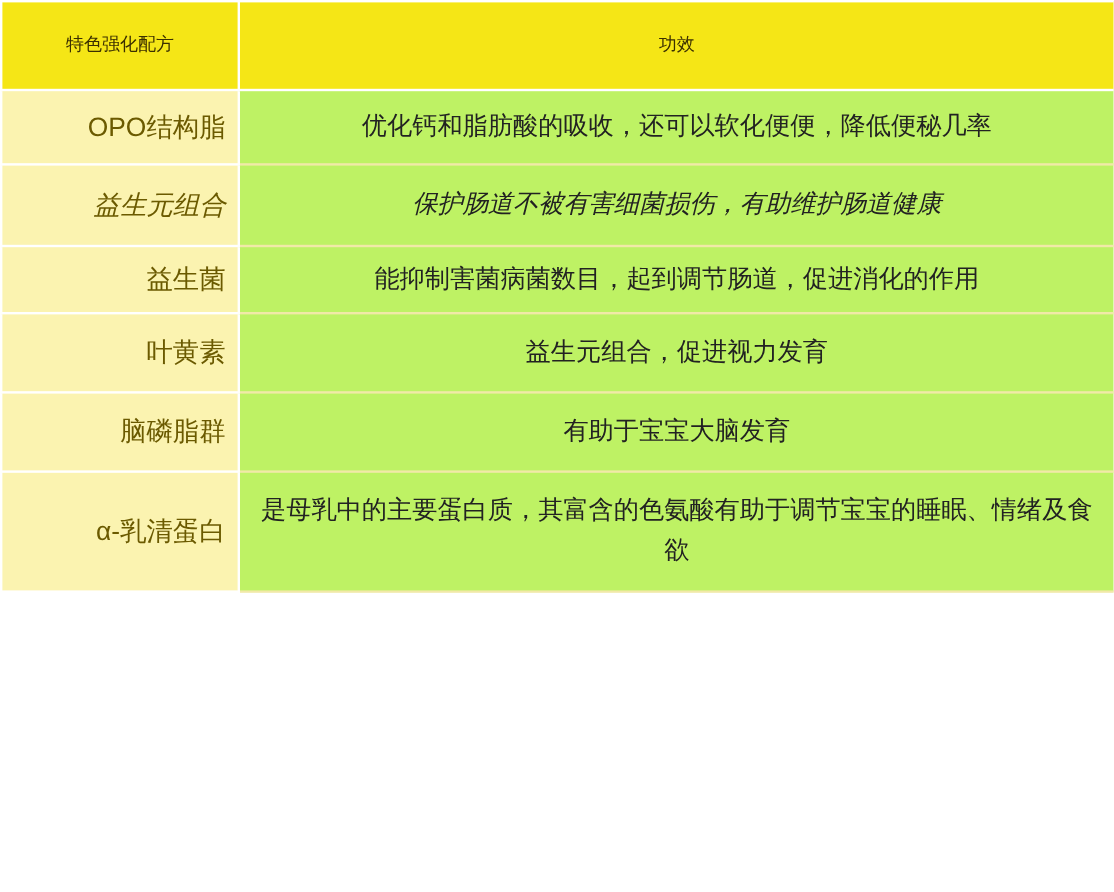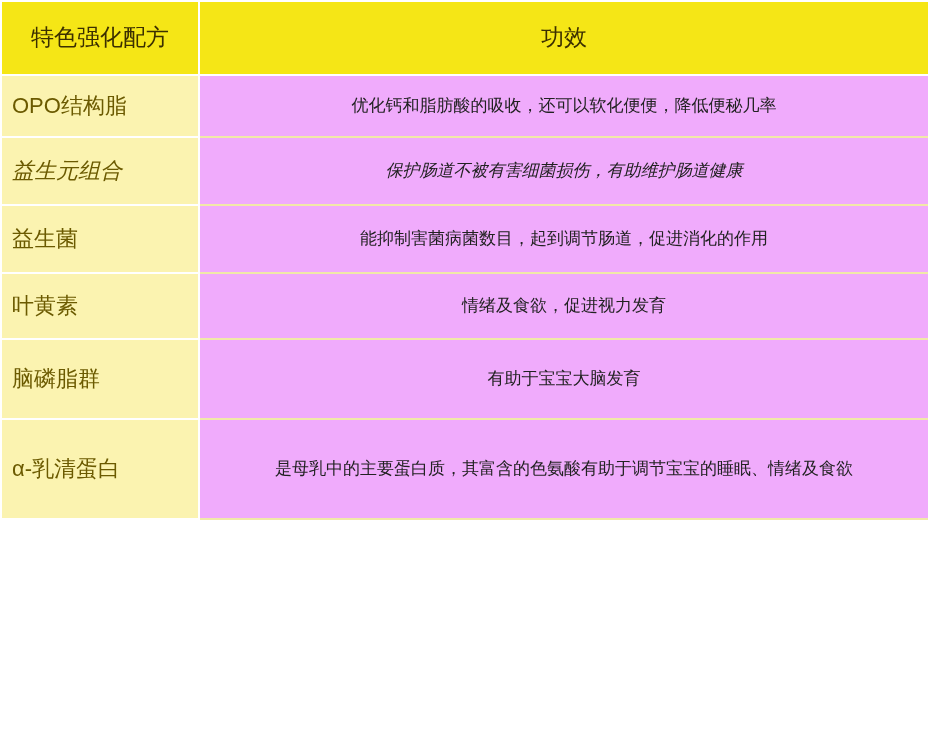--- a/index.html
+++ b/index.html
@@ -30,51 +30,51 @@
   table.formula-table td {
     border: 2px solid #ffffff;
     vertical-align: middle;
     padding: 8px 10px;
     box-sizing: border-box;
   }
   thead th {
     background: #f5e616;
     color: #3b2f00;
     font-weight: normal;
-    font-size: 23px;
+    font-size: 15px;
     text-align: center;
     height: 74px;
     line-height: 1.3;
   }
   tbody td.name-cell {
     background: #fbf3b0;
     color: #6b5a00;
-    text-align: left;
+    text-align: right;
     font-size: 22px;
     line-height: 1.35;
   }
   tbody td.effect-cell {
-    background: #f0abfc;
+    background: #bef264;
     color: #222222;
     text-align: center;
-    font-size: 17px;
+    font-size: 21px;
     line-height: 1.55;
     border-bottom: 2px solid #f1e9a8;
     border-top: 2px solid #f1e9a8;
     border-right: 2px solid #ffffff;
   }
   tbody tr td.effect-cell { border-left: 2px solid #f5e616; }
   tbody tr:first-child td { border-top: 2px solid #ffffff; }
 
   tbody tr.r0 td { height: 62px; }
   tbody tr.r1 td { height: 68px; font-style: italic; }
-  tbody tr.r2 td { height: 68px; }
+  tbody tr.r2 td { height: 56px; }
   tbody tr.r3 td { height: 66px; }
   tbody tr.r4 td { height: 100px; }
-  tbody tr.r5 td { height: 80px; }
+  tbody tr.r5 td { height: 66px; }
   tbody tr.r6 td { height: 100px; }
   tbody tr.r7 td { height: 100px; }
 </style>
 </head>
 <body>
 
 <div class="table-wrap">
   <table class="formula-table">
     <colgroup>
       <col class="col-name">
@@ -94,21 +94,21 @@
       <tr class="r1">
         <td class="name-cell">益生元组合</td>
         <td class="effect-cell">保护肠道不被有害细菌损伤，有助维护肠道健康</td>
       </tr>
       <tr class="r2">
         <td class="name-cell">益生菌</td>
         <td class="effect-cell">能抑制害菌病菌数目，起到调节肠道，促进消化的作用</td>
       </tr>
       <tr class="r3">
         <td class="name-cell">叶黄素</td>
-        <td class="effect-cell">情绪及食欲，促进视力发育</td>
+        <td class="effect-cell">益生元组合，促进视力发育</td>
       </tr>
       <tr class="r5">
         <td class="name-cell">脑磷脂群</td>
         <td class="effect-cell">有助于宝宝大脑发育</td>
       </tr>
       <tr class="r6">
         <td class="name-cell">α-乳清蛋白</td>
         <td class="effect-cell">是母乳中的主要蛋白质，其富含的色氨酸有助于调节宝宝的睡眠、情绪及食欲</td>
       </tr>
     </tbody>

